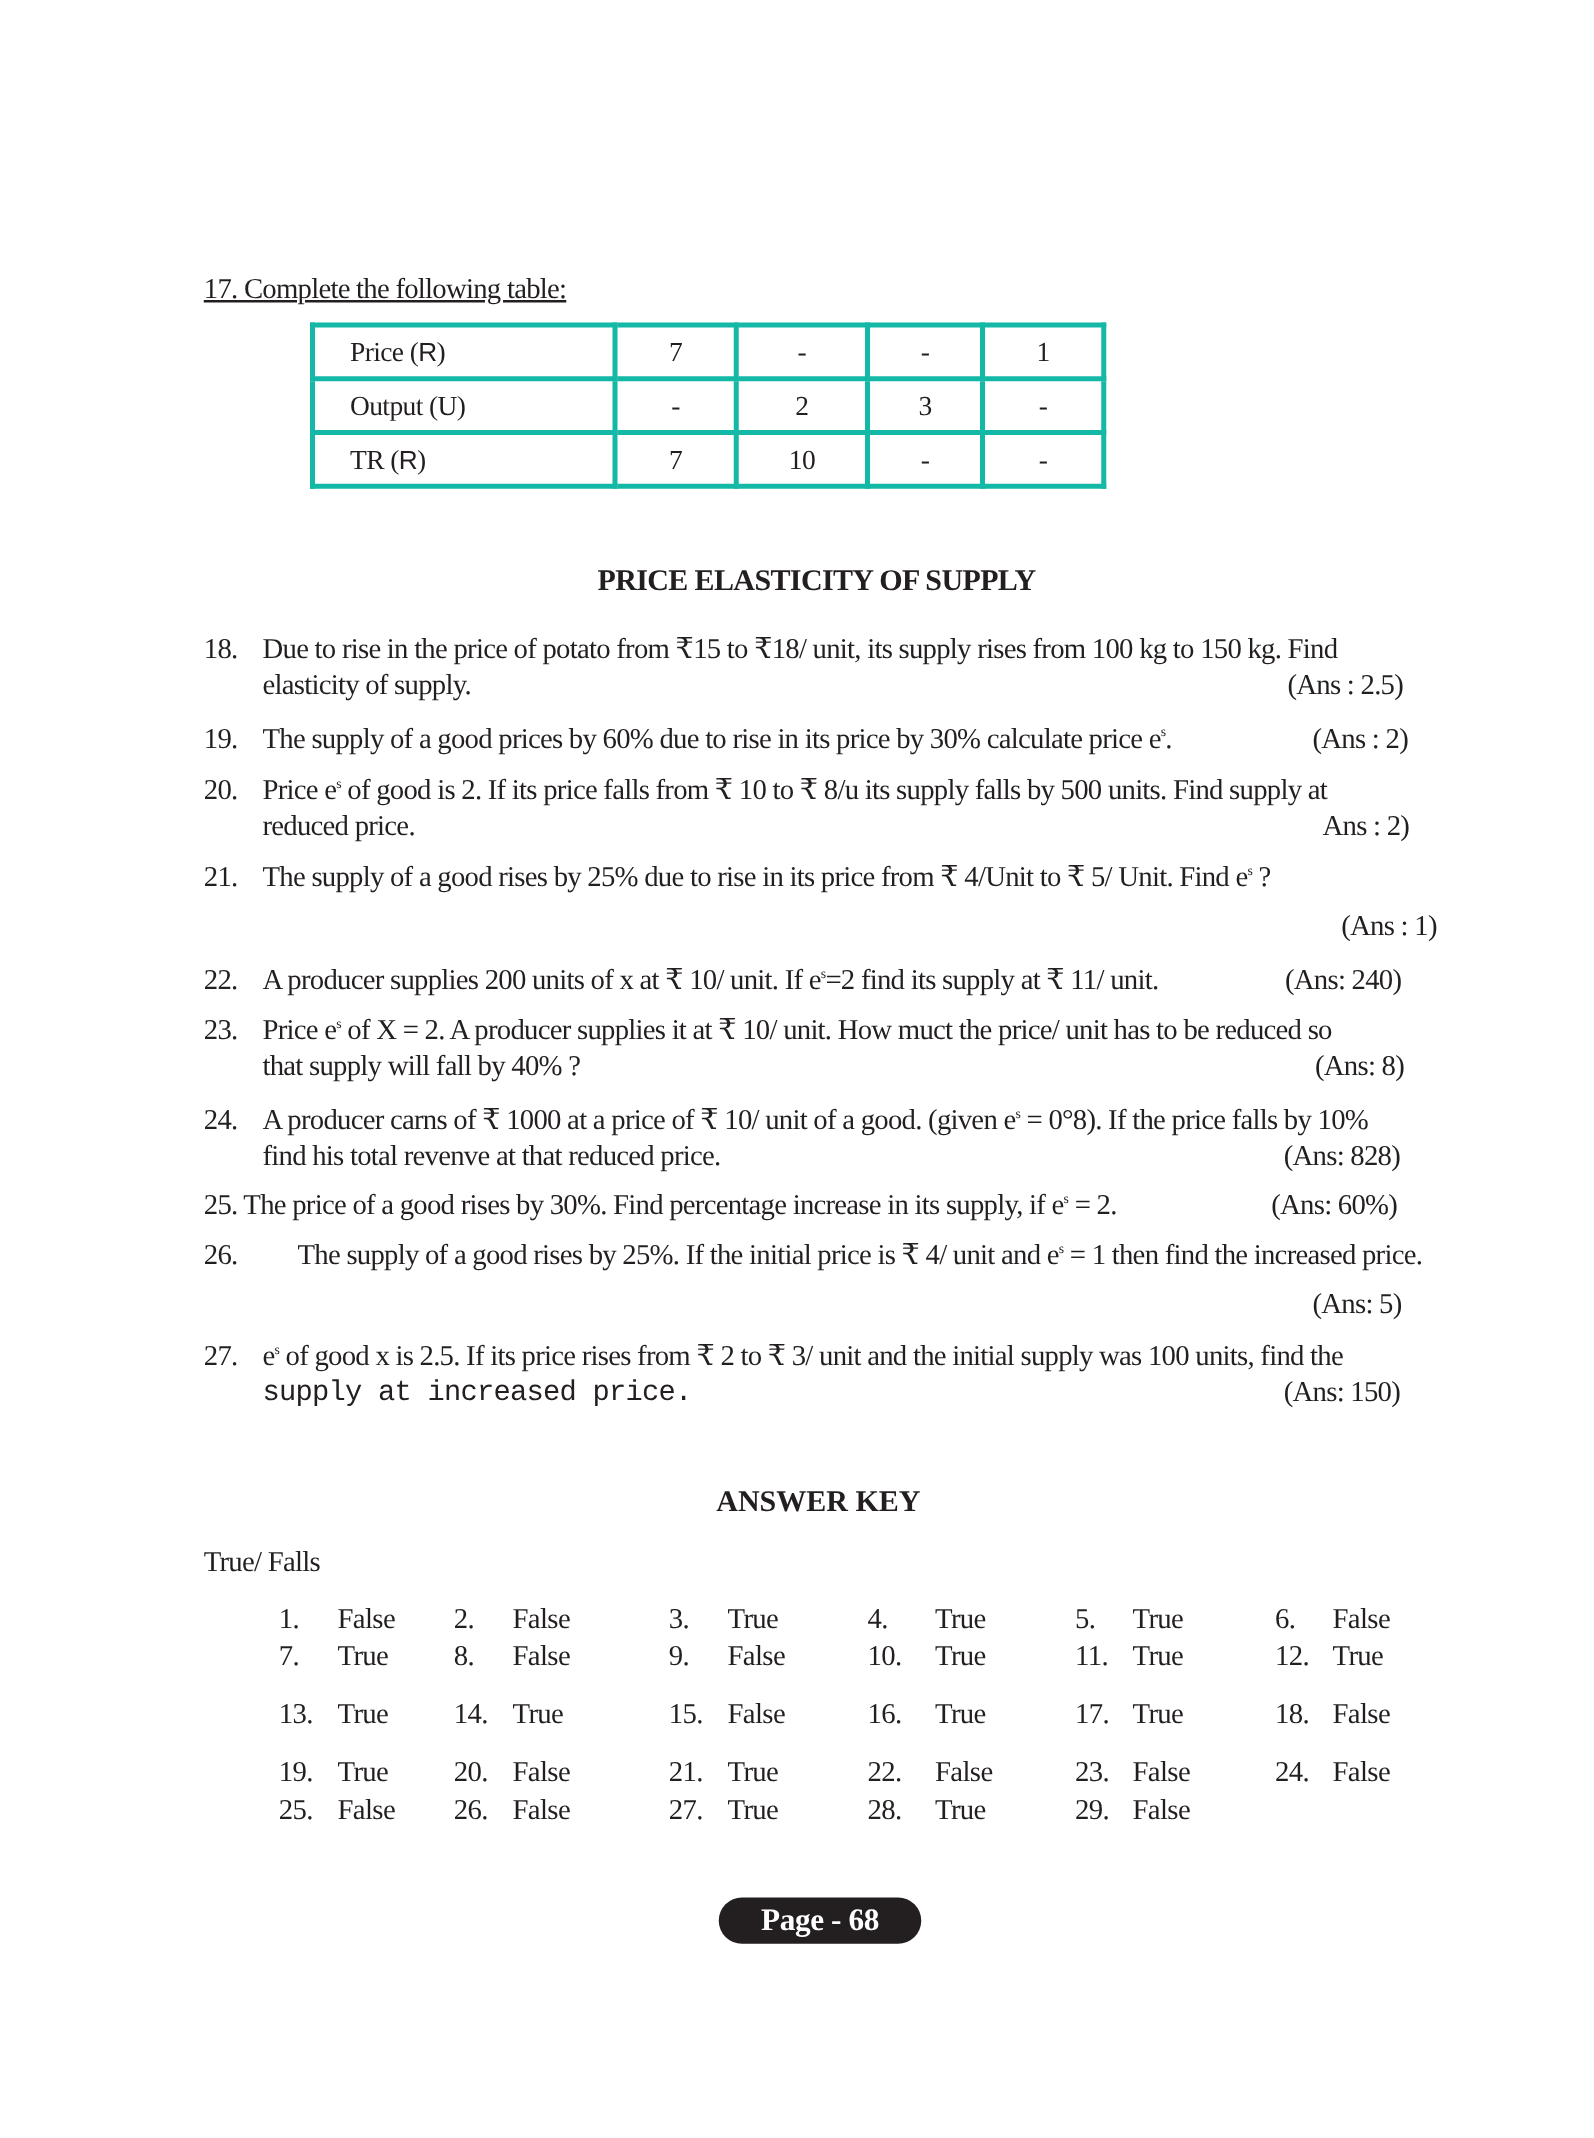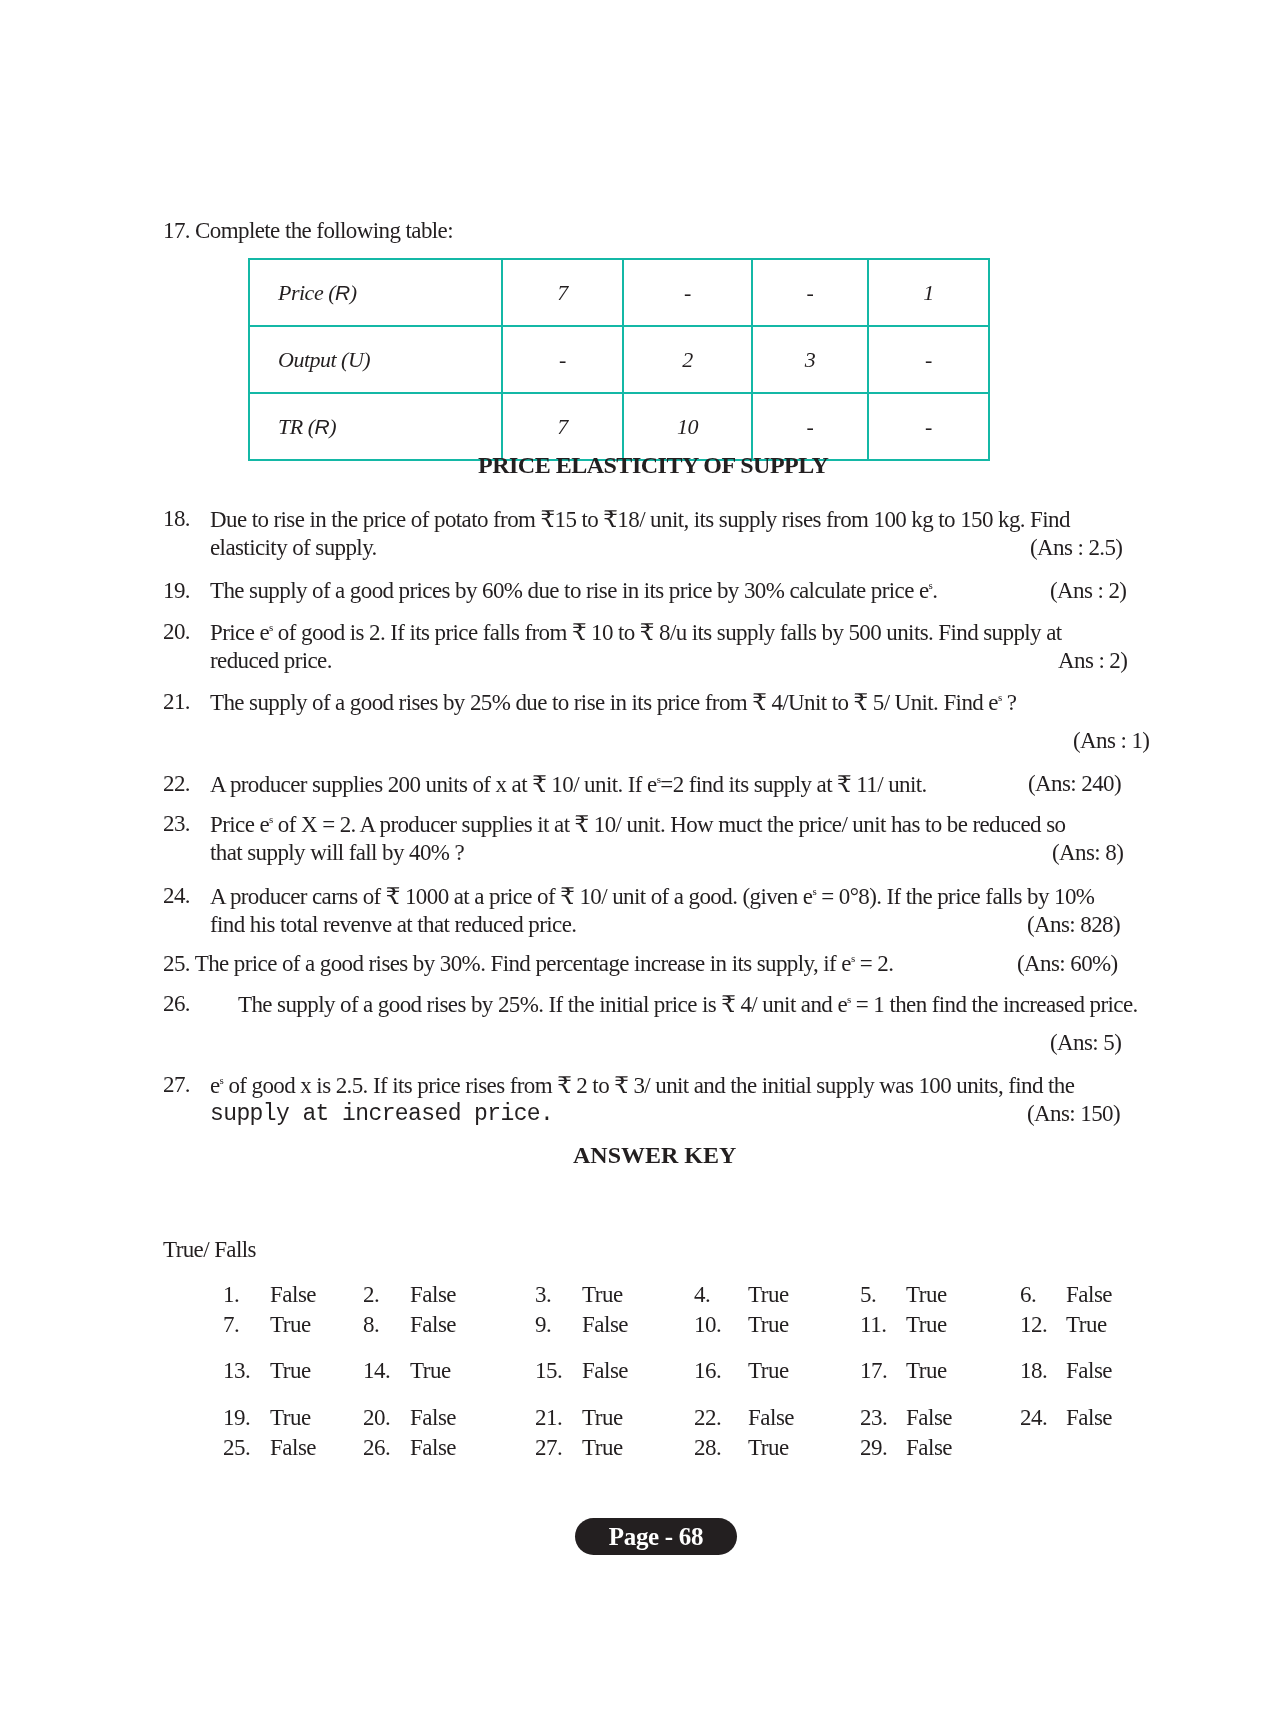--- a/index.html
+++ b/index.html
@@ -2,42 +2,42 @@
 <html><head>
 <meta charset="utf-8">
 <style>
   html, body { margin: 0; padding: 0; background: #ffffff; }
   body {
     width: 1275px; height: 1710px; position: relative; overflow: hidden;
     font-family: "Liberation Serif", "DejaVu Serif", serif;
     color: #231f20;
   }
   .abs { position: absolute; white-space: nowrap; }
-  .q17 { left: 163px; top: 218px; font-size: 23px; letter-spacing: -0.6px; }
+  .q17 { left: 163px; top: 218px; font-size: 23px; letter-spacing: -0.6px; text-decoration: underline; }
 
   table.t17 {
     position: absolute; left: 248px; top: 258px;
     border-collapse: collapse; font-size: 22px;
   }
   table.t17 td {
-    border: 2px solid #14b8a6; height: 39px; padding: 13px;
-    text-align: center; vertical-align: middle; letter-spacing: -0.5px; font-style: italic;
+    border: 4px solid #14b8a6; height: 39px; padding: 0;
+    text-align: center; vertical-align: middle; letter-spacing: -0.5px;
   }
   table.t17 td.lbl { width: 210px; text-align: left; padding-left: 28px; }
   table.t17 td.c1 { width: 93px; }
   table.t17 td.c2 { width: 101px; }
   table.t17 td.c3 { width: 88px; }
   table.t17 td.c4 { width: 93px; }
   .rupee-r { font-family: "Liberation Sans", "DejaVu Sans", sans-serif; font-size: 21px; }
 
   .heading {
     font-weight: bold; font-size: 24px; letter-spacing: -0.5px;
   }
   .h-pes { left: 478px; top: 452px; }
-  .h-ak { left: 573px; top: 1142px; letter-spacing: 0px; text-align: center; }
+  .h-ak { left: 573px; top: 1189px; letter-spacing: 0px; text-align: center; }
 
   .q { position: absolute; left: 163px; font-size: 23px; letter-spacing: -0.6px; }
   .q .num { position: absolute; left: 0; top: 0; }
   .q .line { position: absolute; left: 47px; white-space: nowrap; }
   .q .line.flush { left: 0; }
   .q .ans { position: absolute; white-space: nowrap; right: auto; }
   sup.s { font-size: 11px; vertical-align: 9px; line-height: 0; }
 
   .tf-label { left: 163px; top: 1237px; font-size: 23px; letter-spacing: -0.6px; }
   .ak-item { position: absolute; font-size: 23px; letter-spacing: -0.5px; white-space: nowrap; }

